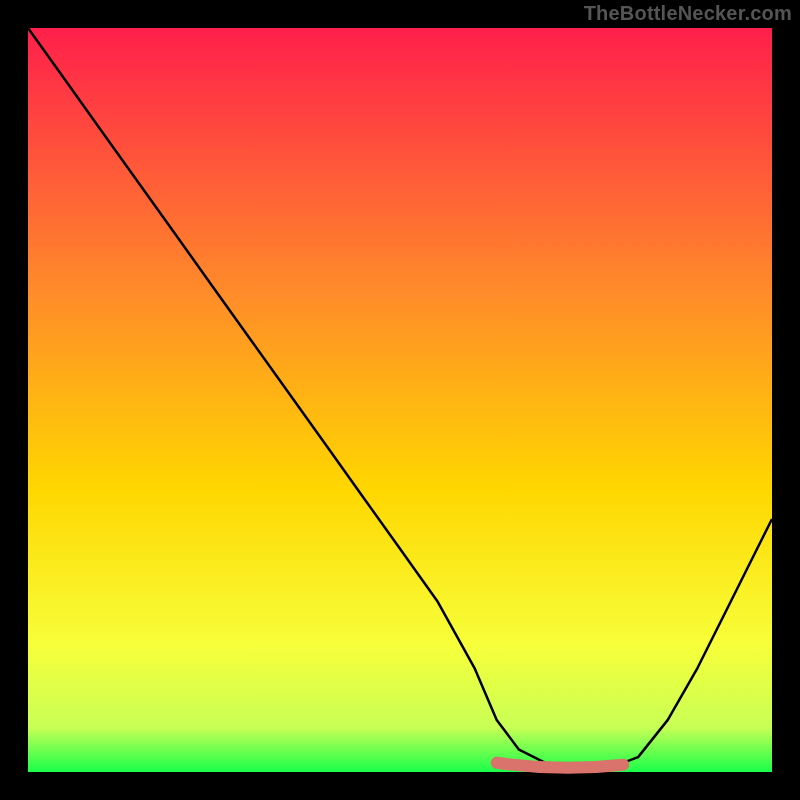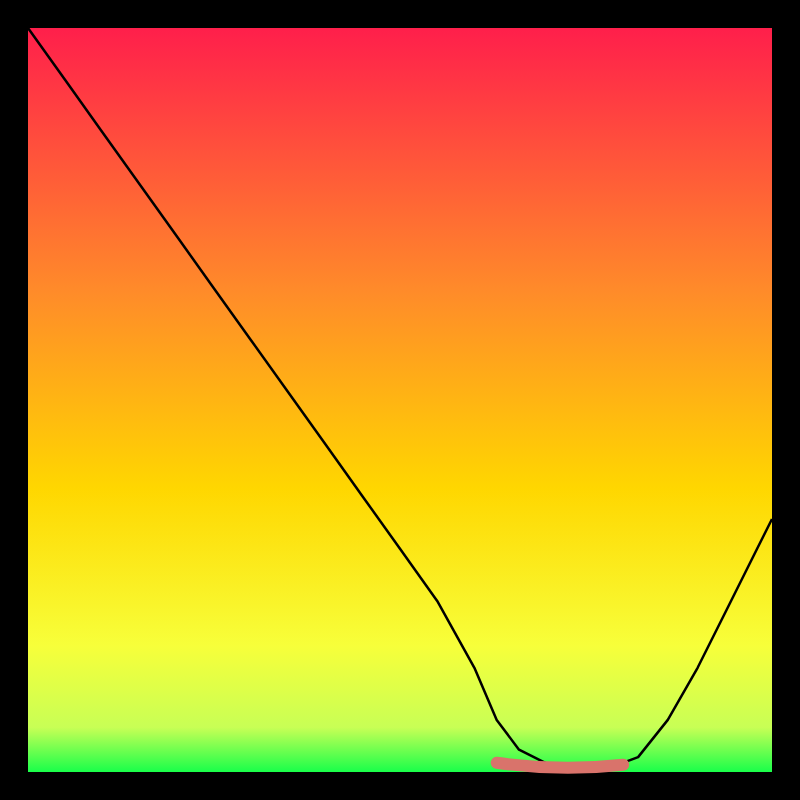--- a/index.html
+++ b/index.html
@@ -30,20 +30,21 @@
   svg {
     position: absolute;
     top: 0;
     left: 0;
   }
 </style>
 </head>
 <body>
 
 <div class="stage">
+  <div class="watermark">TheBottleNecker.com</div>
 
   <svg id="chart-svg" width="800" height="800" viewBox="0 0 800 800">
     <defs>
       <linearGradient id="bg-grad" x1="0" y1="0" x2="0" y2="1">
         <stop id="g0" offset="0%" stop-color="#ff1f4b"></stop>
         <stop id="g1" offset="35%" stop-color="#ff8a2a"></stop>
         <stop id="g2" offset="62%" stop-color="#ffd700"></stop>
         <stop id="g3" offset="83%" stop-color="#f7ff3a"></stop>
         <stop id="g4" offset="94%" stop-color="#c8ff55"></stop>
         <stop id="g5" offset="100%" stop-color="#19ff4a"></stop>

